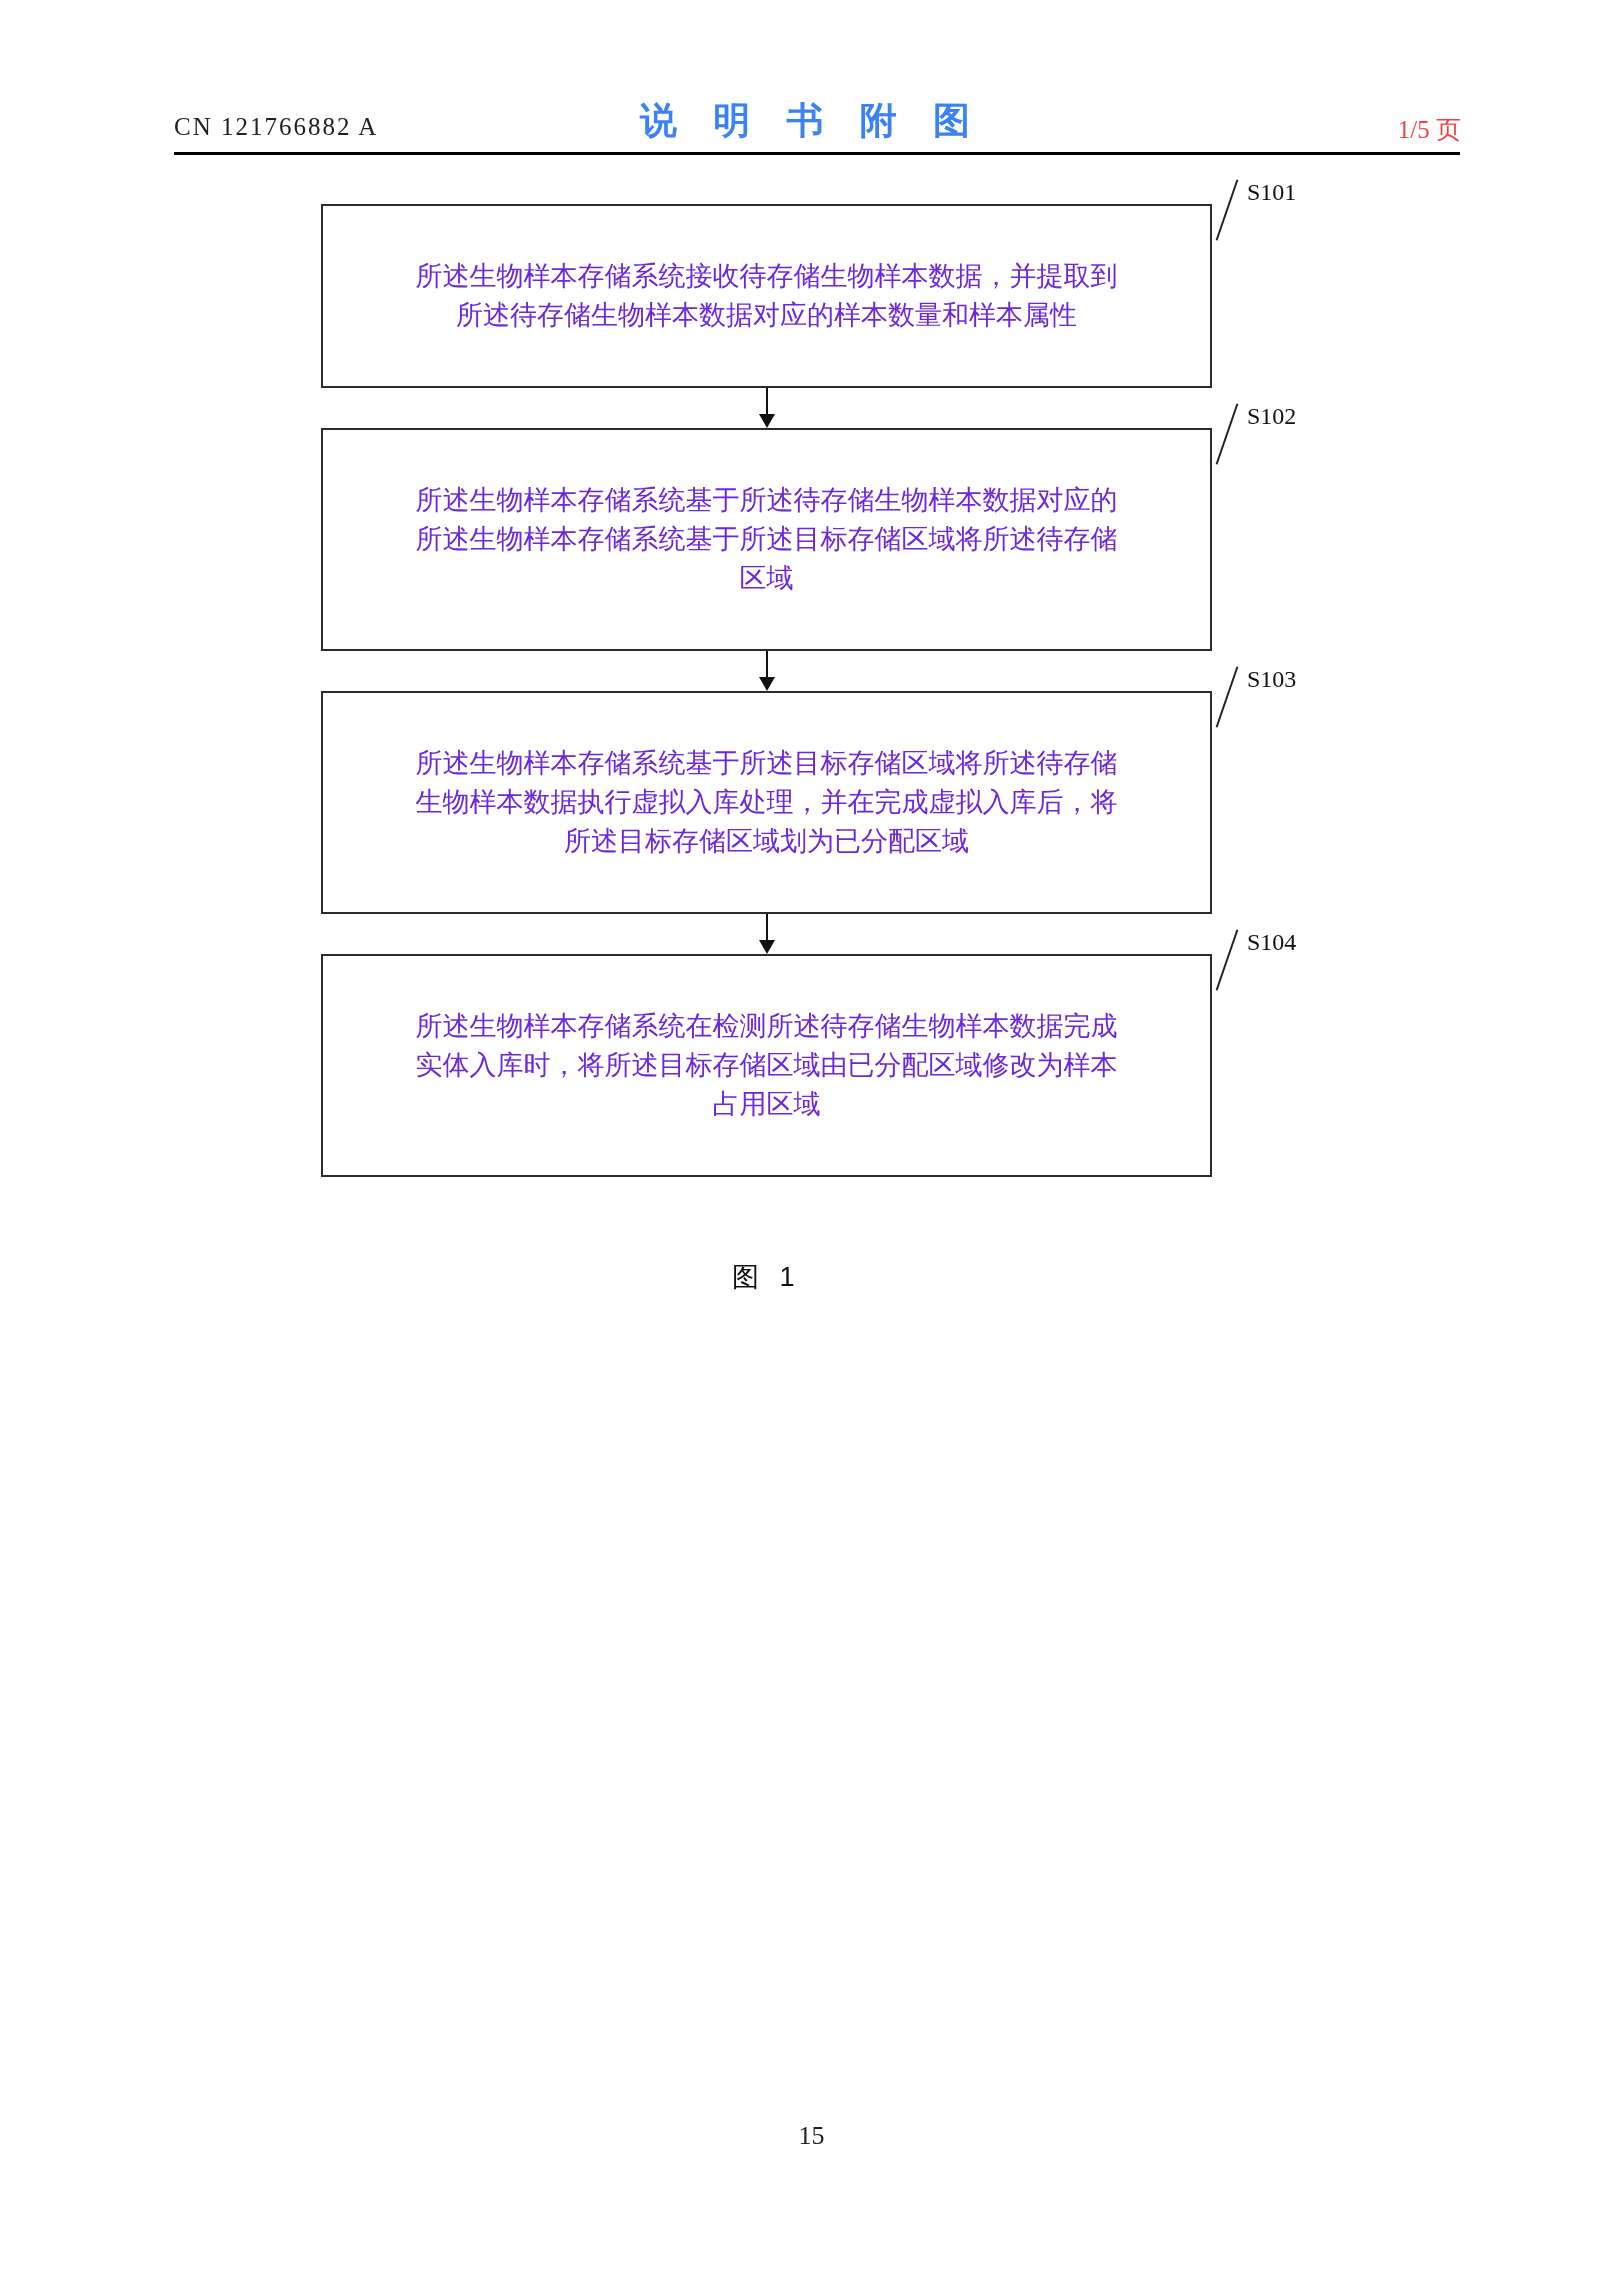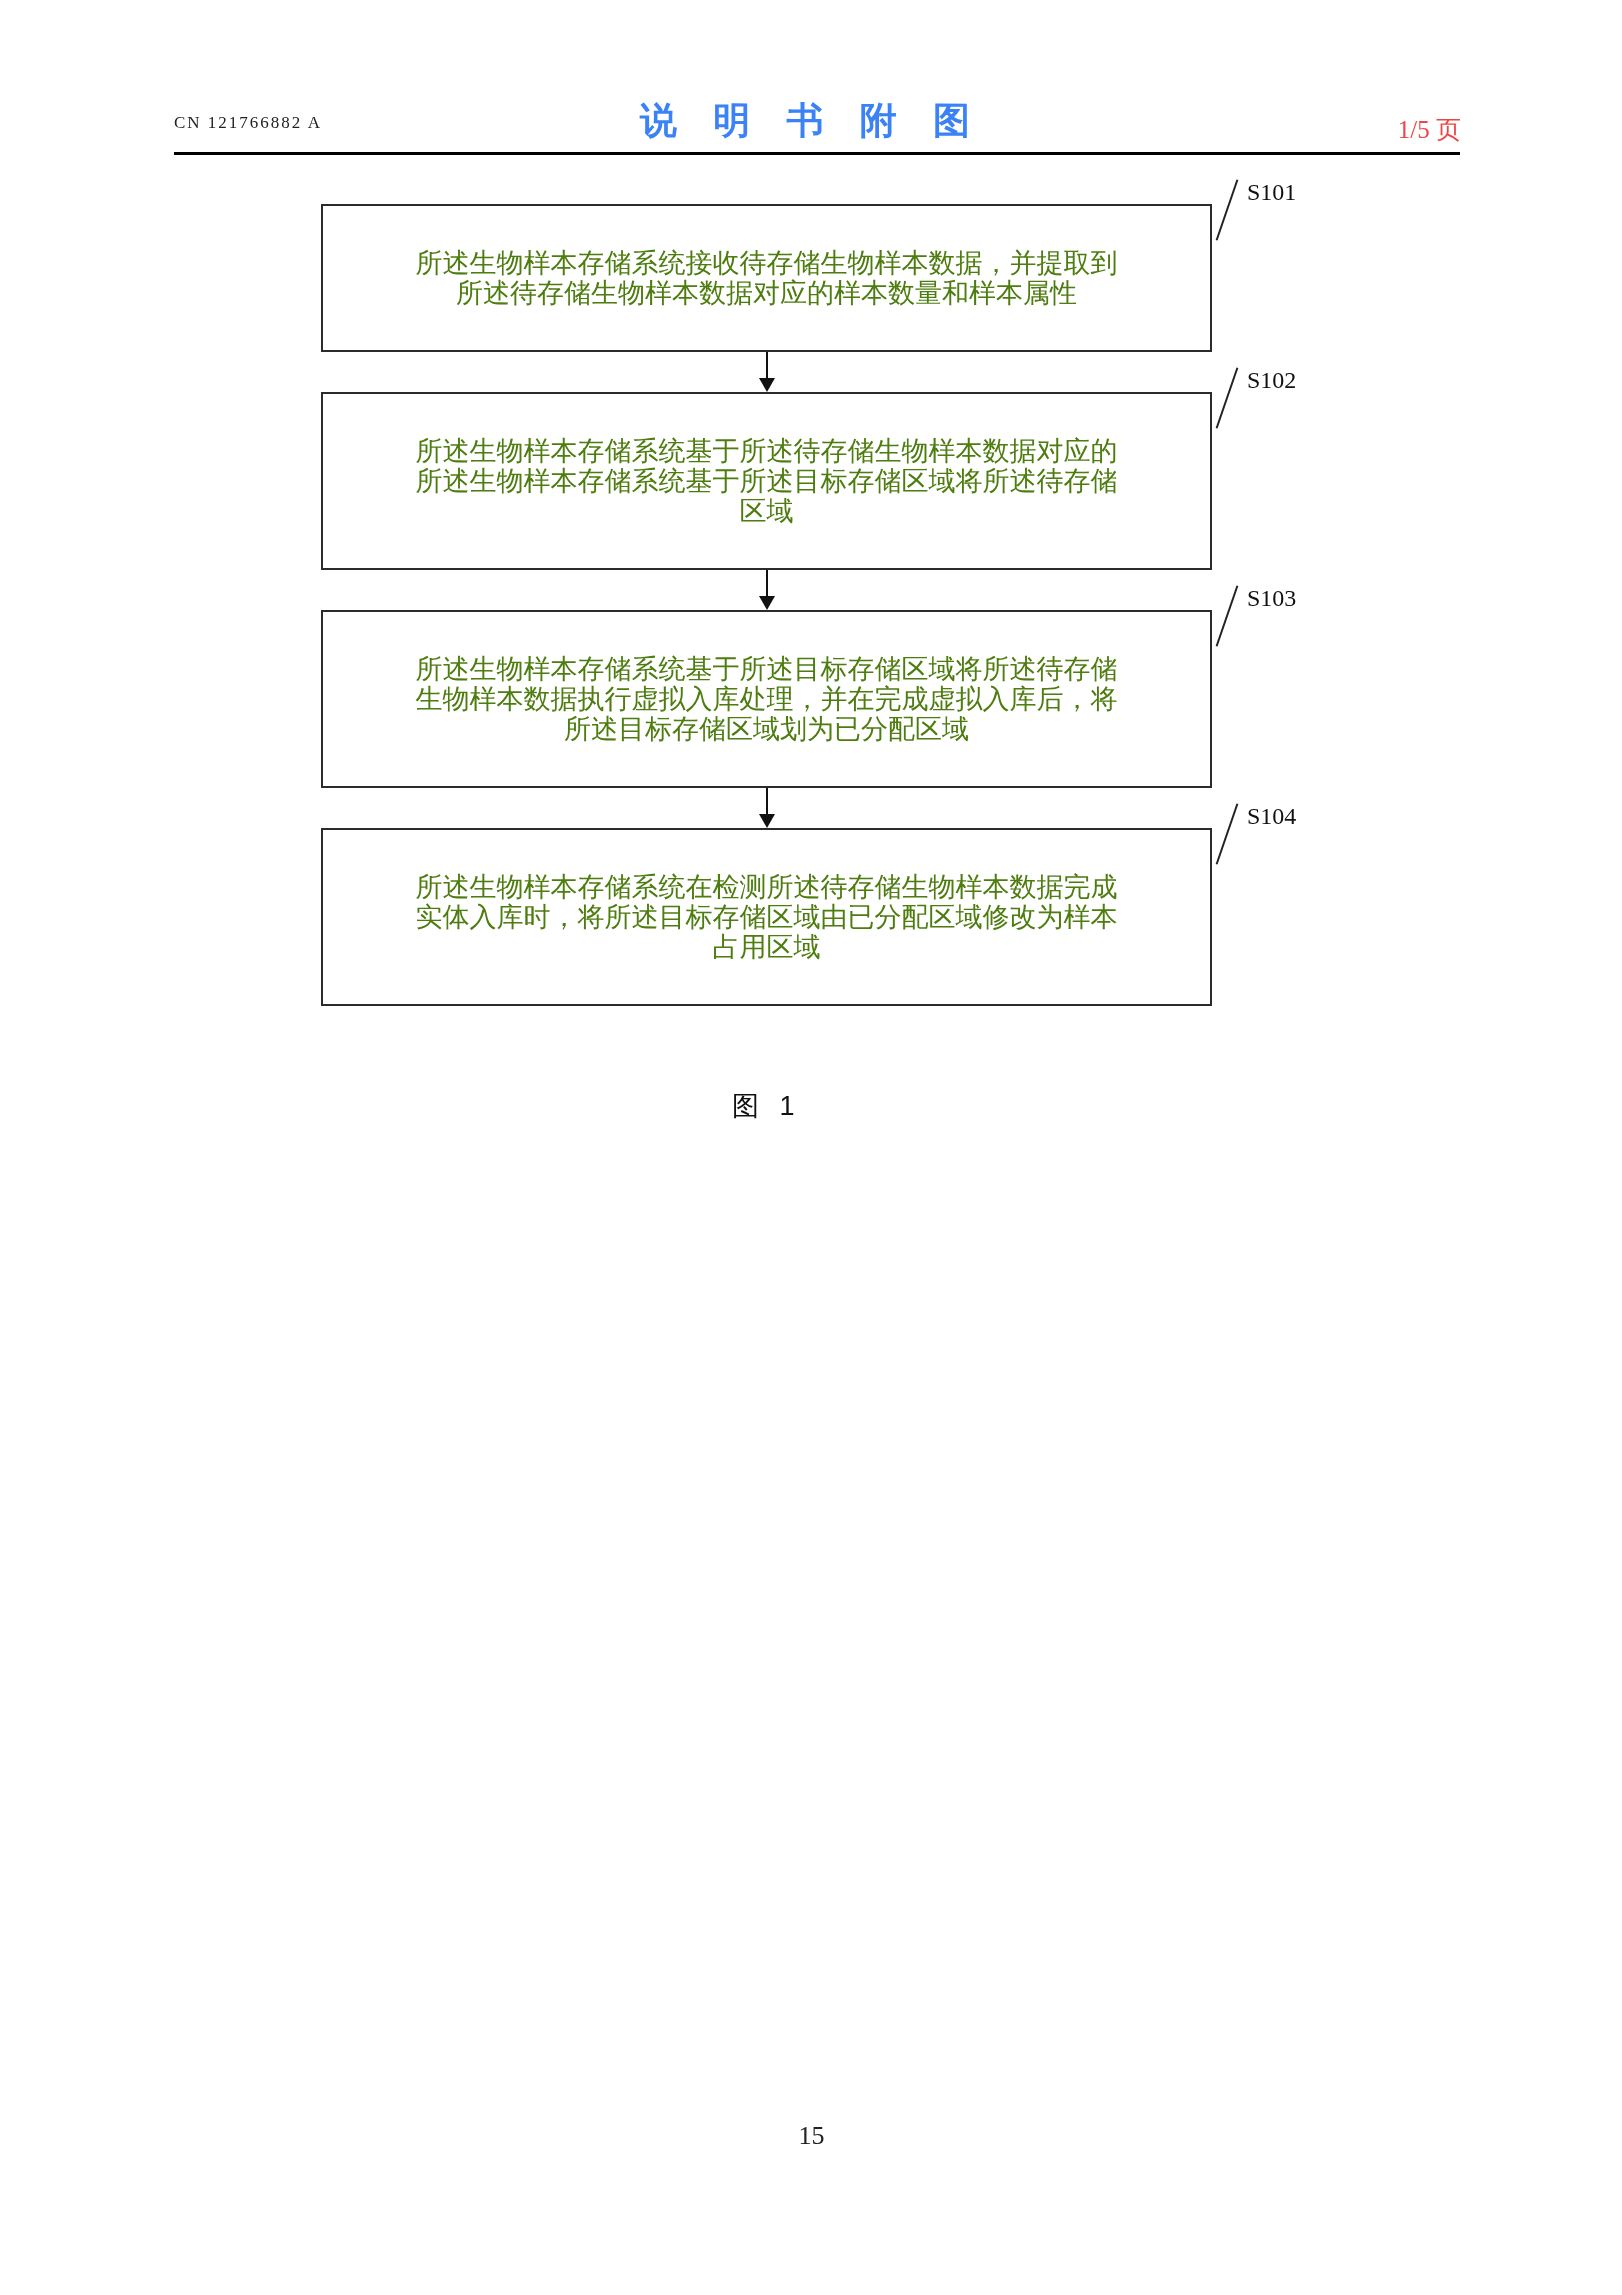--- a/index.html
+++ b/index.html
@@ -15,21 +15,21 @@
     color: #1a1a1a;
     overflow: hidden;
   }
 
   
   .header-doc {
     position: absolute;
     left: 174px;
     top: 113px;
     font-family: "Liberation Serif", serif;
-    font-size: 17px;
+    font-size: 25px;
     letter-spacing: 2px;
     color: #222;
   }
   .header-title {
     position: absolute;
     left: 0;
     right: 0;
     top: 96px;
     text-align: center;
     font-size: 37px;
@@ -61,24 +61,24 @@
     top: 204px;
     width: 891px;
   }
   .step {
     position: relative;
   }
   .box {
     border: 2px solid #2b2b2b;
     padding: 11.8px 15.7px;
     font-size: 27px;
-    line-height: 30px;
+    line-height: 39px;
     text-align: center;
     white-space: pre-line;
-    color: #4d7c0f;
+    color: #6d28d9;
     background: #fff;
   }
   .slash {
     position: absolute;
     left: calc(100% + 14.4px);
     top: -26px;
     width: 2px;
     height: 64px;
     background: #222;
     transform: rotate(19deg);

